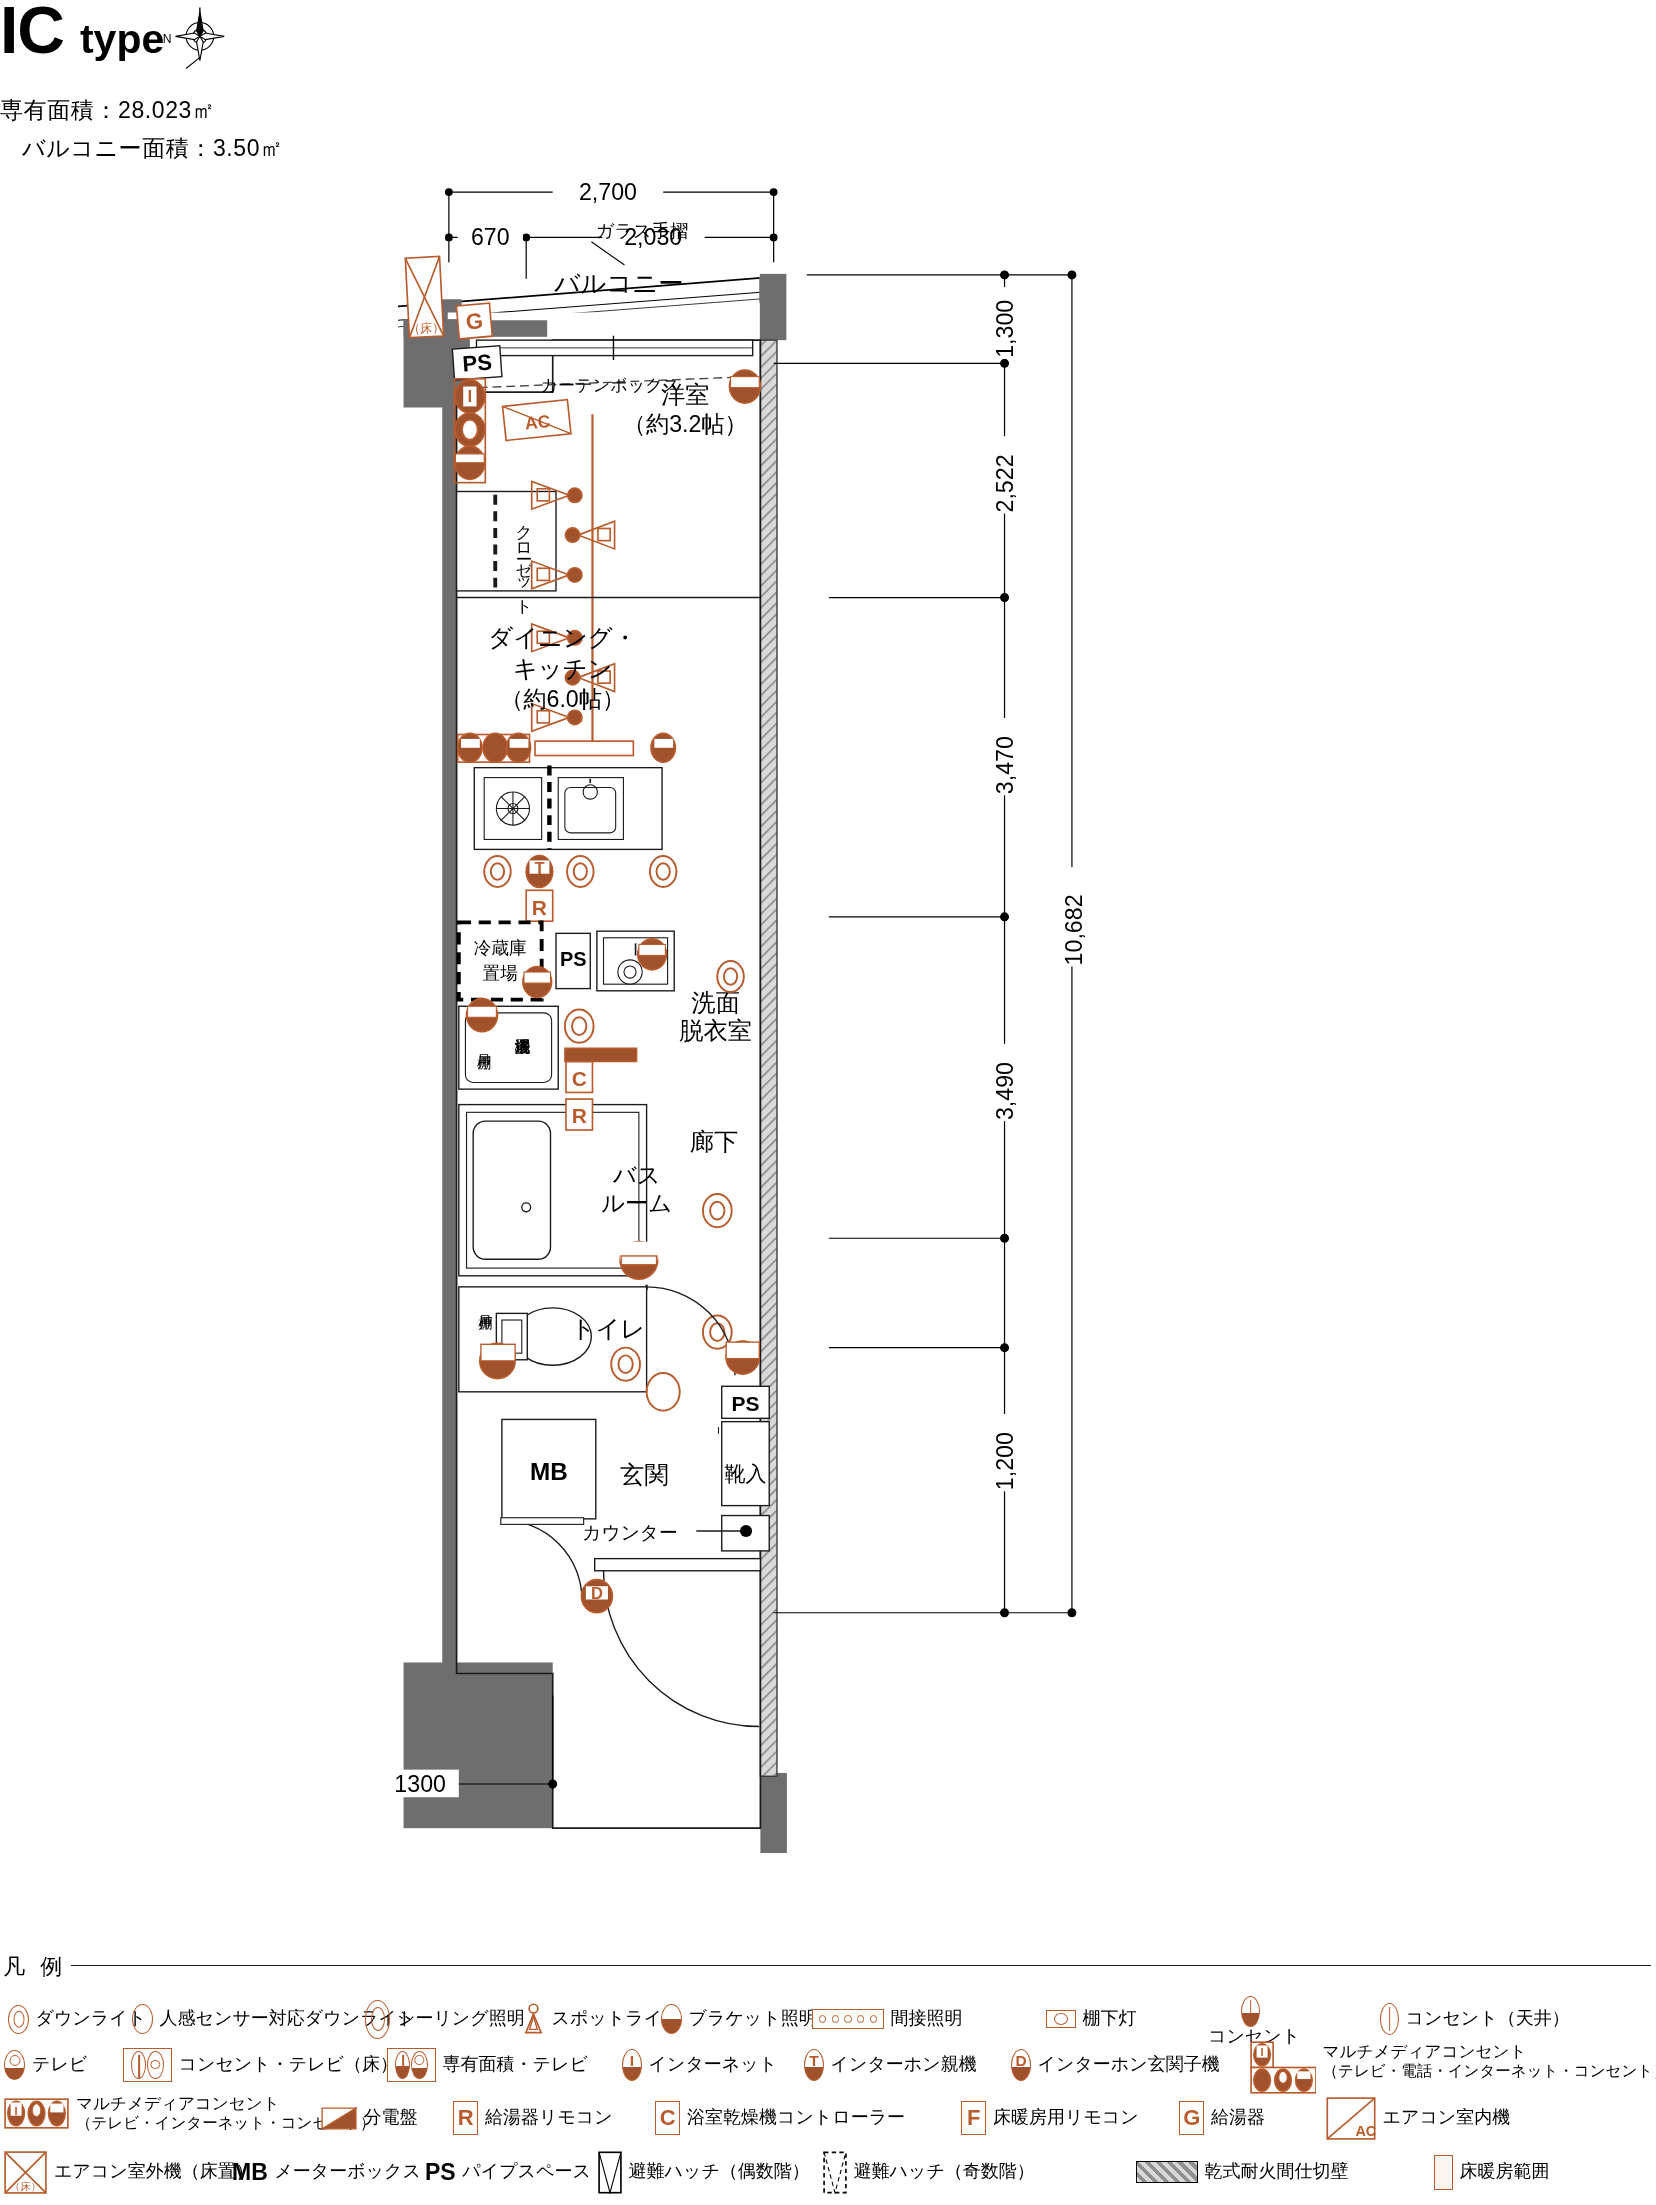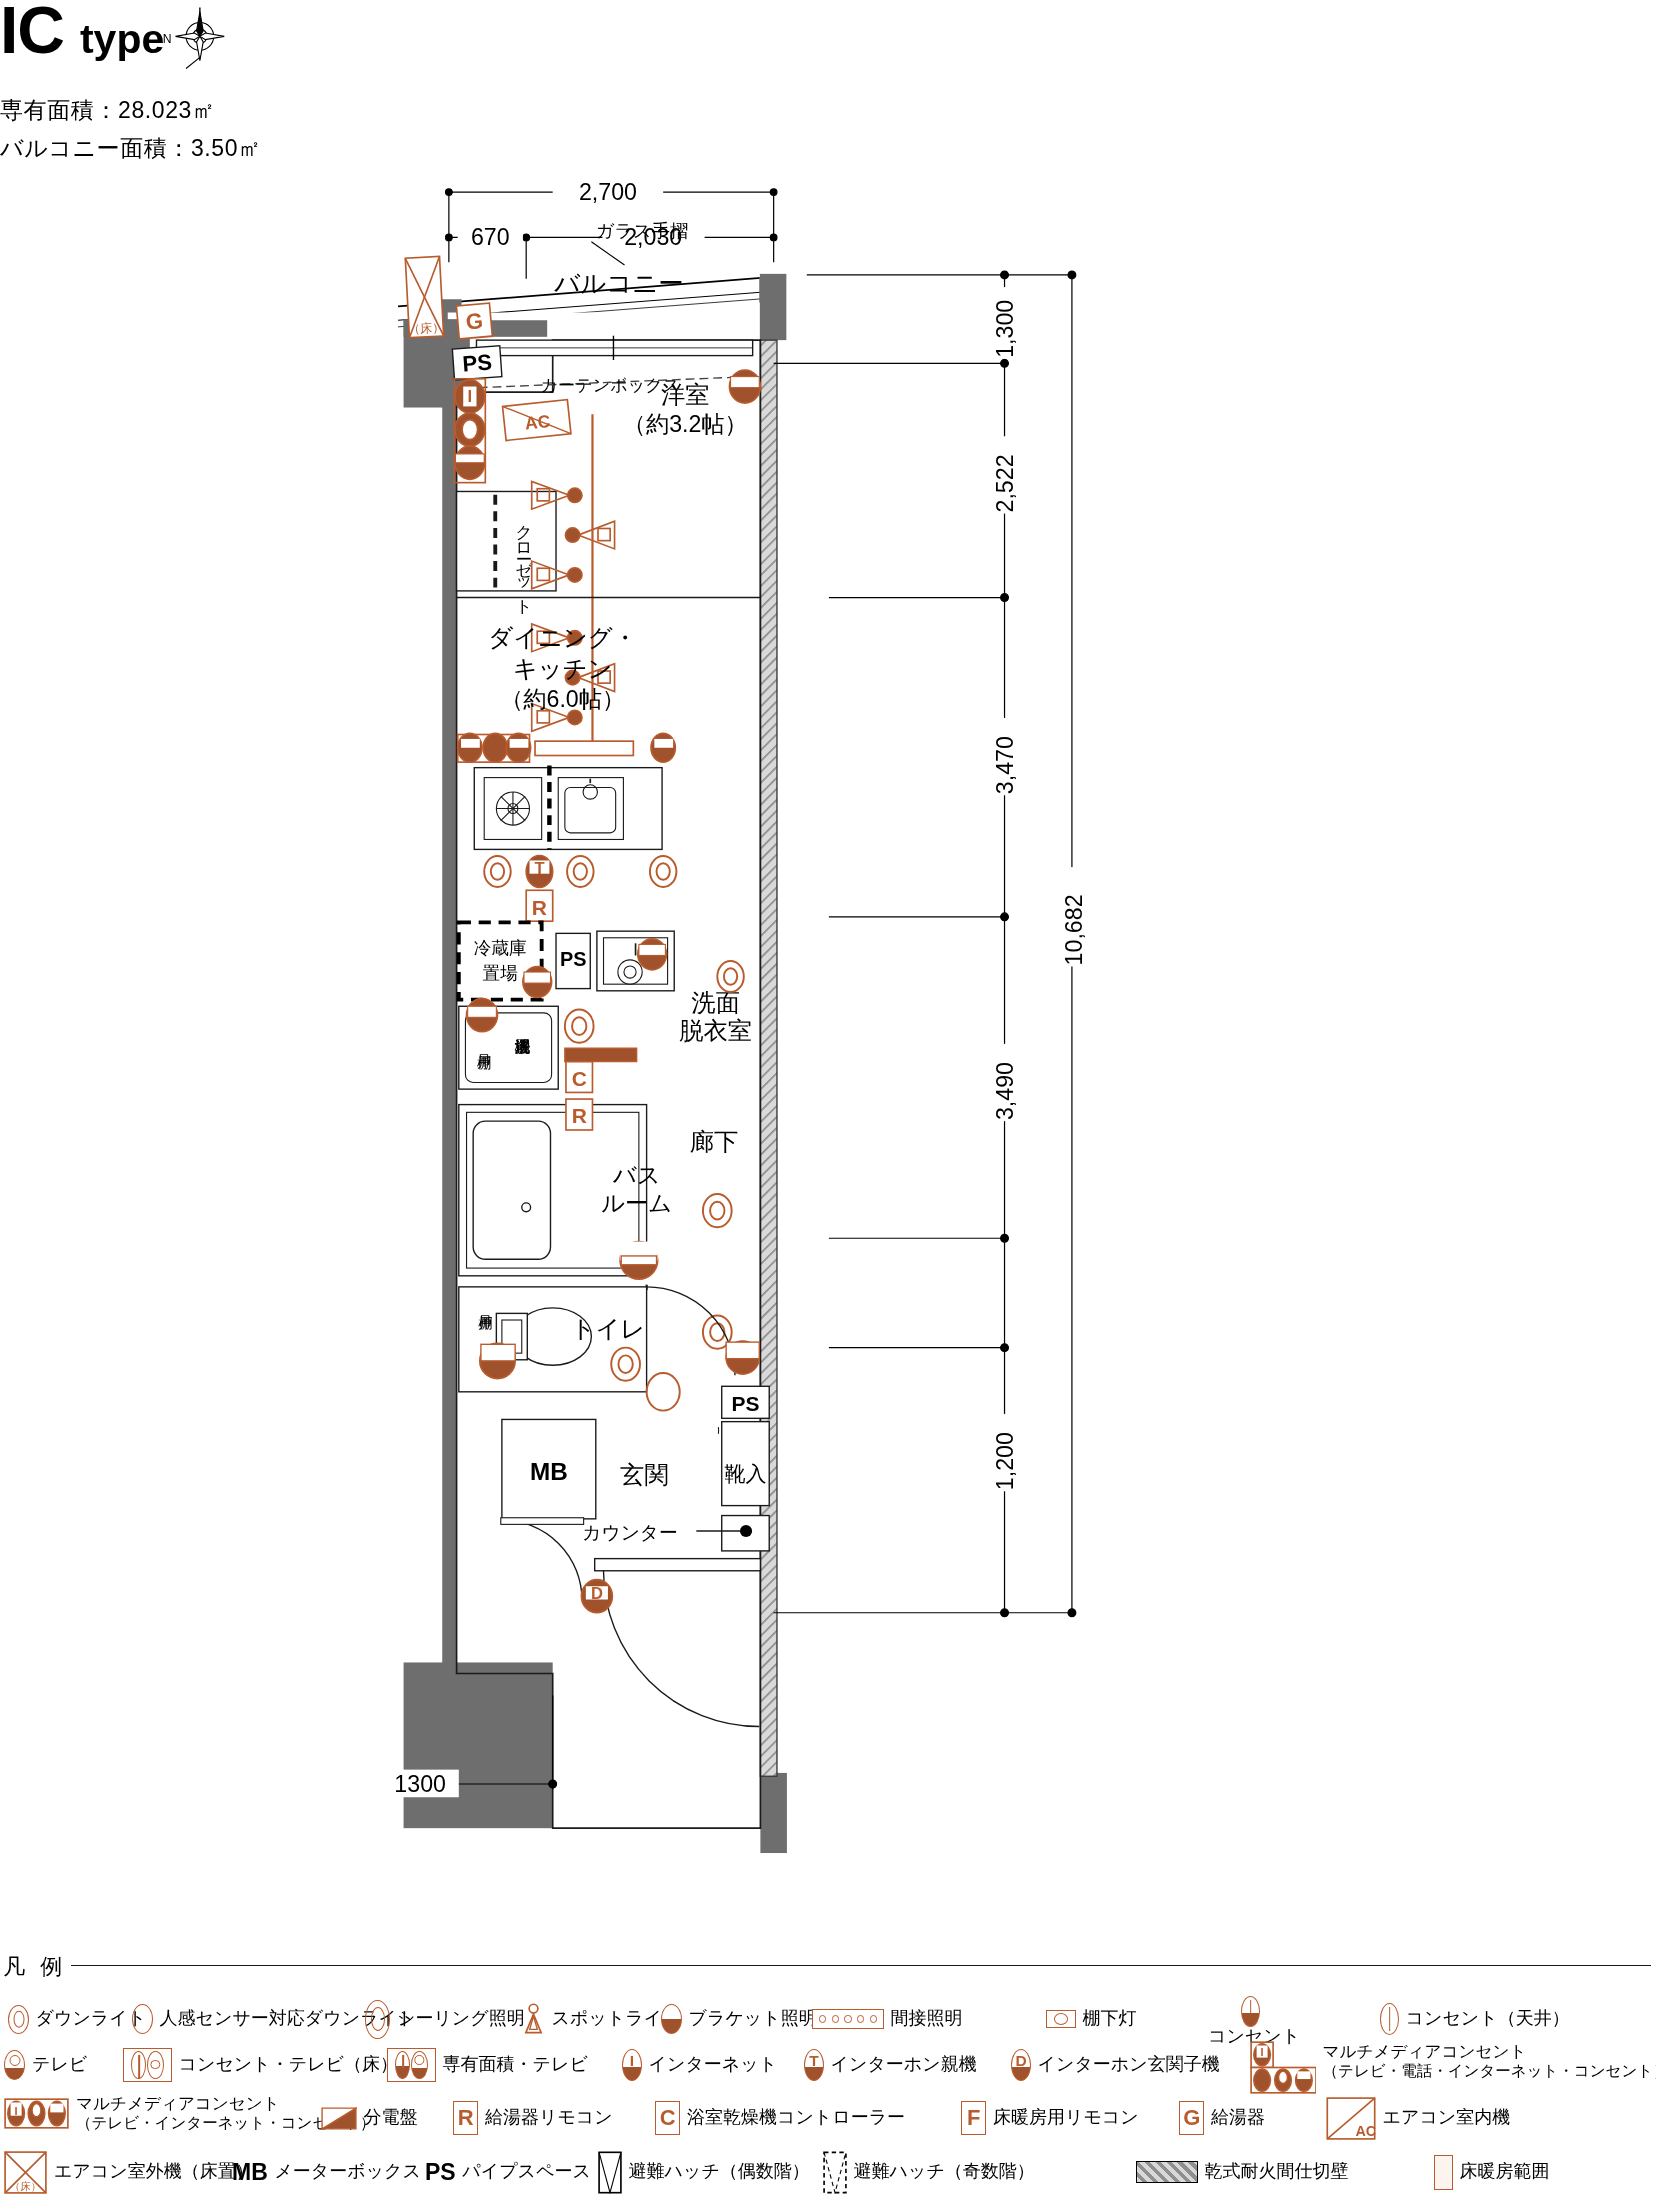--- a/index.html
+++ b/index.html
@@ -20,21 +20,21 @@
     line-height:1;
   }
   #type-title .bigletter { font-size:66px; }
   #type-title .typeword { font-size:41px; font-weight:bold; letter-spacing:0px; }
   #compass { position:absolute; left:160px; top:2.2px; width:72px; height:72px; }
   .area-line {
     position:absolute; font-size:23px; letter-spacing:0.6px; white-space:nowrap;
     font-family:"Liberation Sans","DejaVu Sans",sans-serif;
   }
   #area-senyu { left:0; top:95px; }
-  #area-balcony { left:0; top:133px; }
+  #area-balcony { left:0; top:133px;padding-left:22px; }
 
   
   #plan-canvas { left:387px; top:182px; width:939px; height:1685px; }
   #plan-svg { display:block; }
 
   
   #legend { left:0; top:1956px; width:1656px; height:243px; }
   #legend-title {
     position:absolute; left:3.3px; top:-4.4px; font-size:22px; letter-spacing:4.4px;
   }

